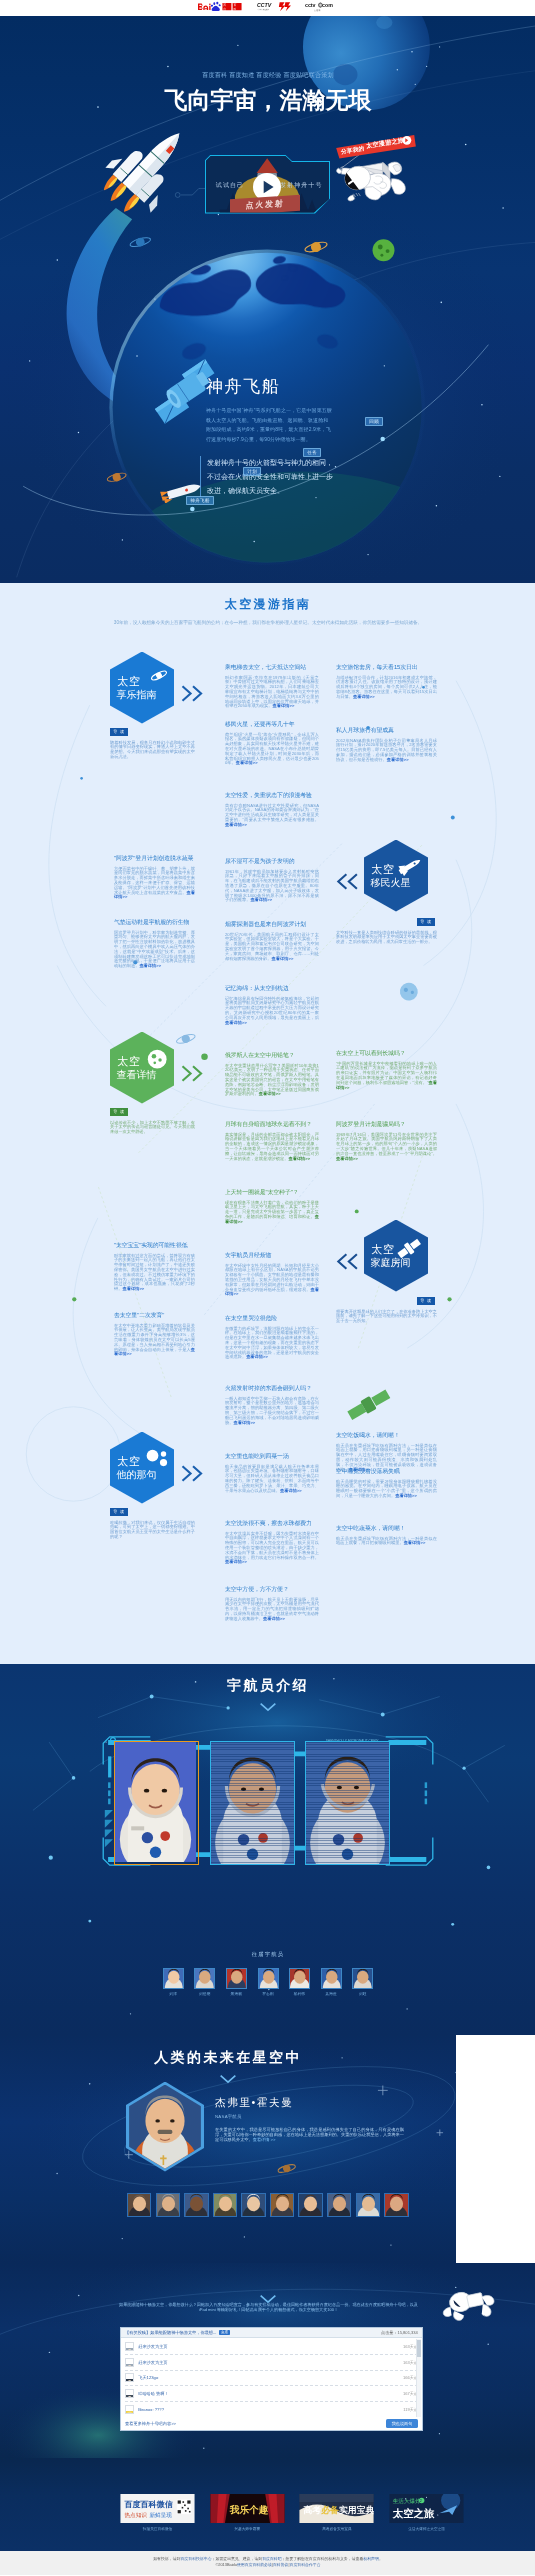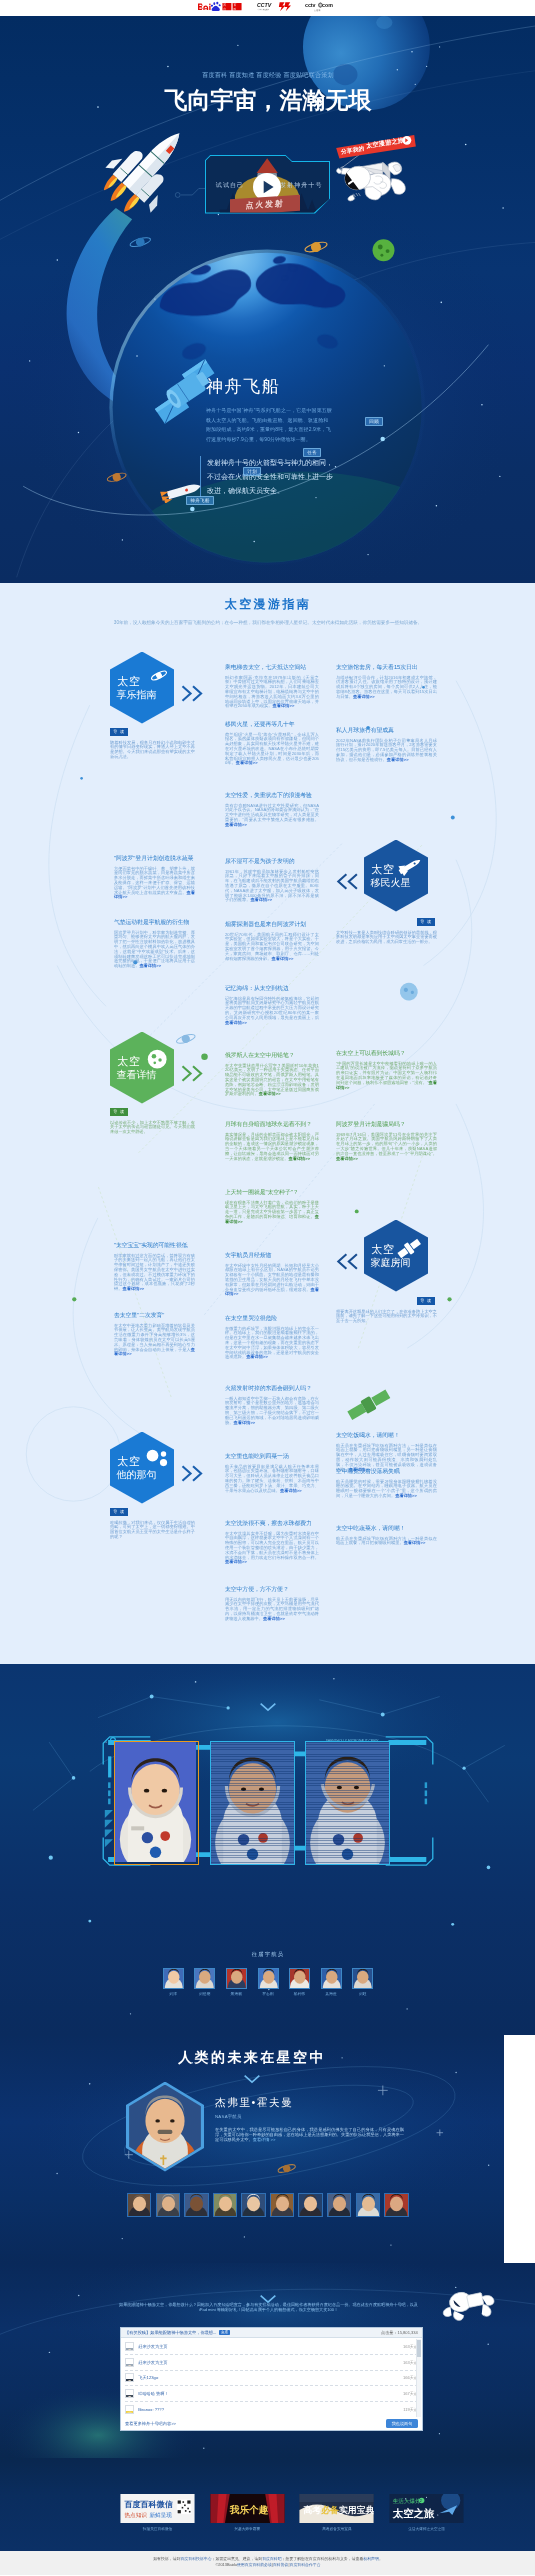--- a/index.html
+++ b/index.html
@@ -105,21 +105,21 @@
     clip-path:polygon(0 0,303px 0,303px 46px,295px 54px,0 54px);}
   .wyp-arrow{position:absolute;left:8.1px;top:8.1px;}
   .wyp-name{position:absolute;left:25px;top:5.7px;color:#fff;font-size:9.8px;letter-spacing:1.6px;}
   .wyp-meta{position:absolute;left:72px;top:8.1px;color:#eaf4ff;font-size:4.6px;letter-spacing:0.2px;}
   .wyp-body{position:absolute;left:72px;top:20.4px;width:220px;color:#ddeeff;font-size:4.2px;line-height:4.8px;text-align:justify;word-break:break-all;}
   .past-title{position:absolute;left:0;right:0;top:287px;text-align:center;color:#a8d0f2;font-size:5.3px;letter-spacing:1.2px;z-index:5;}
   .past-row{position:absolute;left:0;right:0;top:304px;display:flex;justify-content:center;gap:10.6px;z-index:5;}
   .past-item{width:21px;text-align:center;}
   .past-av{width:21px;height:21px;border:0.8px solid #3d87c6;overflow:hidden;position:relative;}
   .past-nm{margin-top:2.4px;color:#7fb7e6;font-size:3.7px;letter-spacing:0.2px;}
-  .future{position:relative;width:504px;height:228px;overflow:hidden;
+  .future{position:relative;width:456px;height:228px;overflow:hidden;
     background:linear-gradient(180deg,#0a2b5e 0%,#0b3270 38%,#0a2f66 72%,#09295a 100%);}
   .future-bg{position:absolute;left:0;top:0;}
   .hoff-hex{position:absolute;left:129px;top:50px;width:72px;height:84px;
     clip-path:polygon(50% 0,100% 26%,100% 74%,50% 100%,0 74%,0 26%);z-index:5;overflow:hidden;}
   .hoff-ring{position:absolute;left:126px;top:47px;width:78px;height:90px;z-index:4;
     clip-path:polygon(50% 0,100% 26%,100% 74%,50% 100%,0 74%,0 26%);background:#4a9fe0;}
   .hoff-name{position:absolute;left:215px;top:61px;color:#fff;font-size:10.6px;letter-spacing:1.6px;z-index:5;}
   .hoff-org{position:absolute;left:215px;top:79px;color:#8ab9e4;font-size:4.4px;letter-spacing:0.2px;z-index:5;}
   .hoff-quote{position:absolute;left:215px;top:92px;width:189px;color:#b9d8f4;font-size:4.2px;line-height:5px;
     text-align:justify;word-break:break-all;z-index:5;}
@@ -803,20 +803,21 @@
       <g fill="#bfe2ff" opacity=".8">
         <circle cx="240" cy="22" r="1"></circle>
           <circle cx="410" cy="18" r="0.9"></circle>
           <circle cx="520" cy="96" r="0.9"></circle>
         <circle cx="130" cy="96" r="0.8"></circle>
           <circle cx="330" cy="400" r="0.9"></circle>
           <circle cx="160" cy="430" r="0.8"></circle>
         <circle cx="500" cy="424" r="0.8"></circle>
       </g>
     </svg>
+    <div class="sec-title" style="top:13px">宇航员介绍</div>
     <div class="sec-chev" style="top:36px">
       <svg width="18" height="9.8" viewBox="0 0 22 12">
           <path d="M2 2 L11 10 L20 2" fill="none" stroke="#6fbbf0" stroke-width="2"></path>
         </svg>
     </div>
 
     <svg class="techframe" width="334" height="138" viewBox="0 0 410 170">
       <g fill="none" stroke="#2fb6e8" stroke-width="1.6">
         <path d="M2 40 L2 14 L10 6 L60 6"></path>
         <path d="M408 40 L408 14 L400 6 L350 6"></path>

